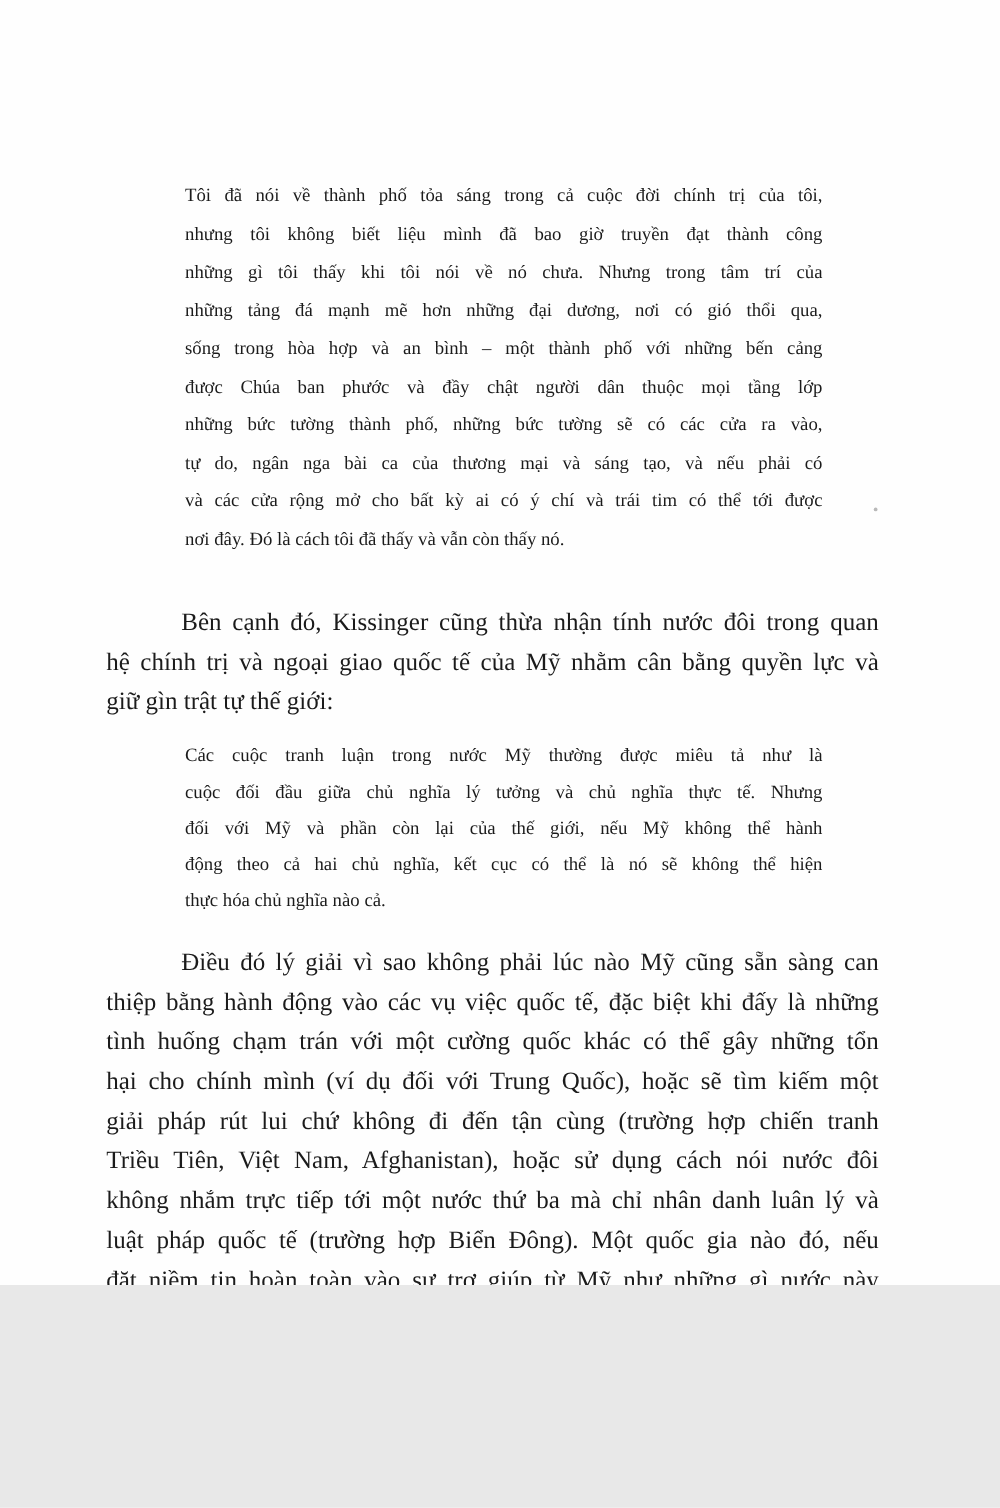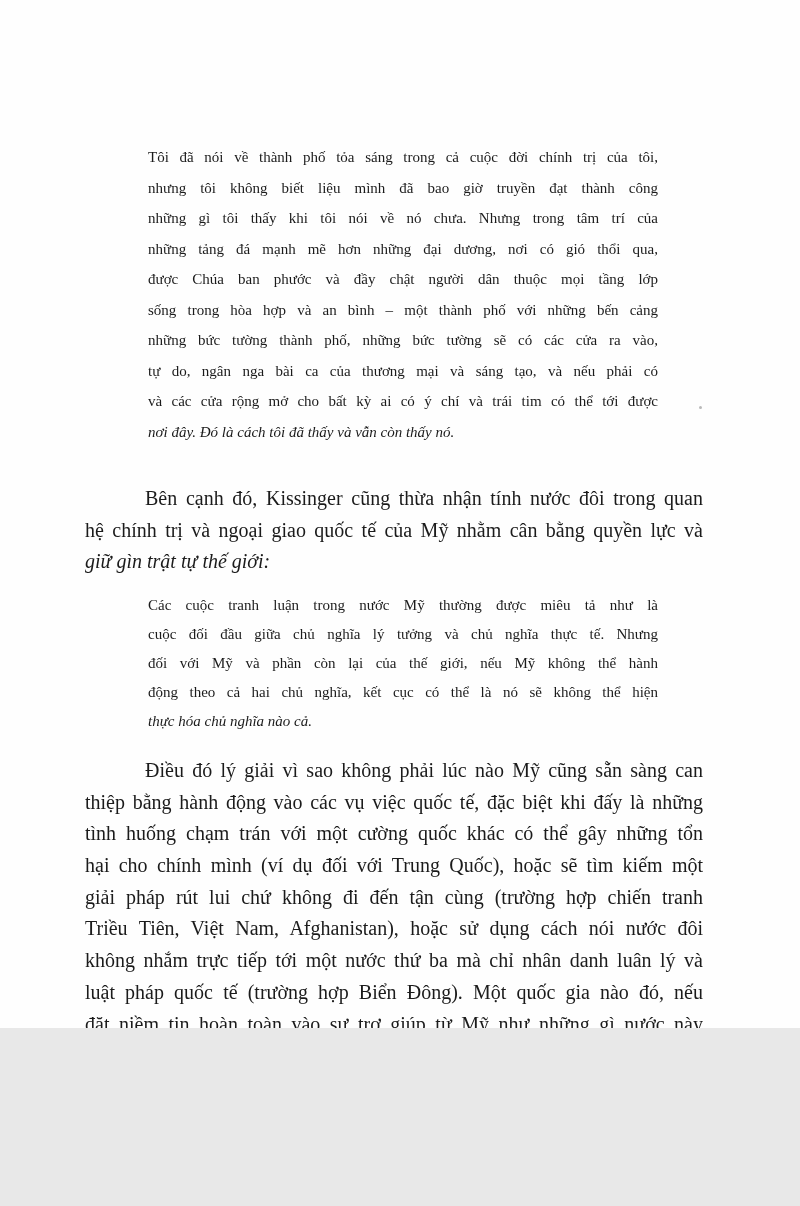--- a/index.html
+++ b/index.html
@@ -21,21 +21,21 @@
     left: 85px;
     width: 618px;
   }
   .line {
     text-align: justify;
     text-align-last: justify;
     overflow: hidden;
     height: var(--lh);
     line-height: var(--lh);
   }
-  .line.flush-last { text-align-last: left; font-style: italic; }
+  .line.flush-last { text-align-last: left; }
   .line.indent { padding-left: 60px; }
 
   .blockquote {
     padding-left: 63px;
     padding-right: 45px;
     font-size: 15px;
     --lh: 30.5px;
   }
   #quote1 { top: 142px; }
   #quote2 { top: 591px; --lh: 29px; }
@@ -77,22 +77,22 @@
 </head>
 <body>
 
 <div class="page">
 
   <div id="quote1" class="column blockquote">
     <div class="line">Tôi đã nói về thành phố tỏa sáng trong cả cuộc đời chính trị của tôi,</div>
     <div class="line">nhưng tôi không biết liệu mình đã bao giờ truyền đạt thành công</div>
     <div class="line">những gì tôi thấy khi tôi nói về nó chưa. Nhưng trong tâm trí của</div>
     <div class="line">những tảng đá mạnh mẽ hơn những đại dương, nơi có gió thổi qua,</div>
+    <div class="line">sống trong hòa hợp và an bình – một thành phố với những bến cảng</div>
     <div class="line">được Chúa ban phước và đầy chật người dân thuộc mọi tầng lớp</div>
-    <div class="line">sống trong hòa hợp và an bình – một thành phố với những bến cảng</div>
     <div class="line">những bức tường thành phố, những bức tường sẽ có các cửa ra vào,</div>
     <div class="line">tự do, ngân nga bài ca của thương mại và sáng tạo, và nếu phải có</div>
     <div class="line">và các cửa rộng mở cho bất kỳ ai có ý chí và trái tim có thể tới được</div>
     <div class="line flush-last">nơi đây. Đó là cách tôi đã thấy và vẫn còn thấy nó.</div>
   </div>
 
   <div id="para1" class="column paragraph">
     <div class="line indent">Bên cạnh đó, Kissinger cũng thừa nhận tính nước đôi trong quan</div>
     <div class="line">hệ chính trị và ngoại giao quốc tế của Mỹ nhằm cân bằng quyền lực và</div>
     <div class="line flush-last">giữ gìn trật tự thế giới:</div>

